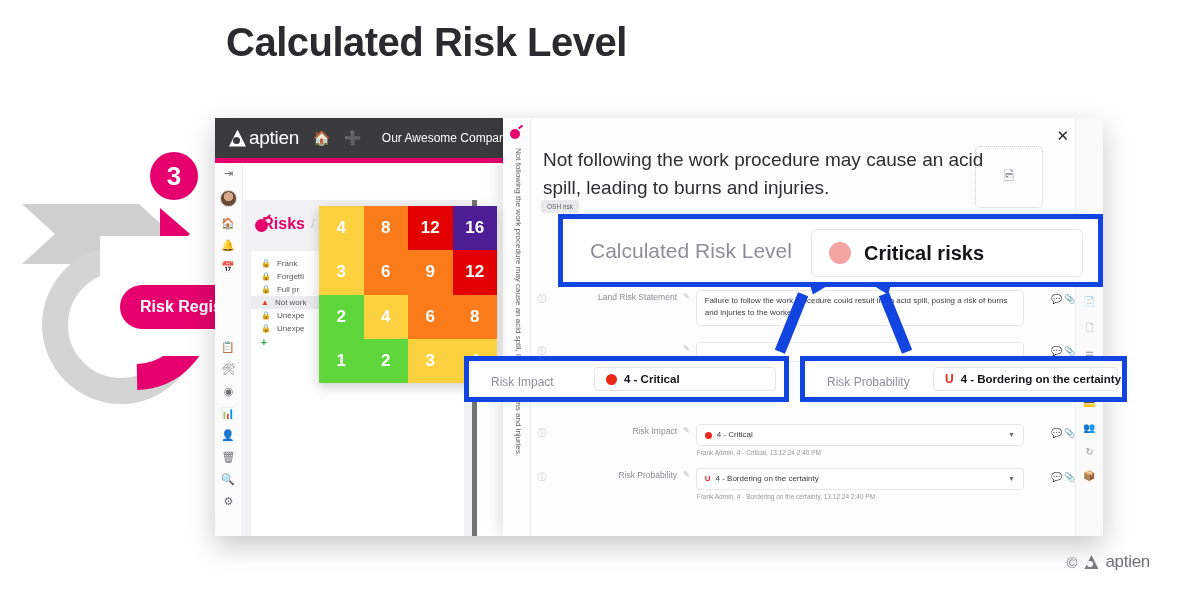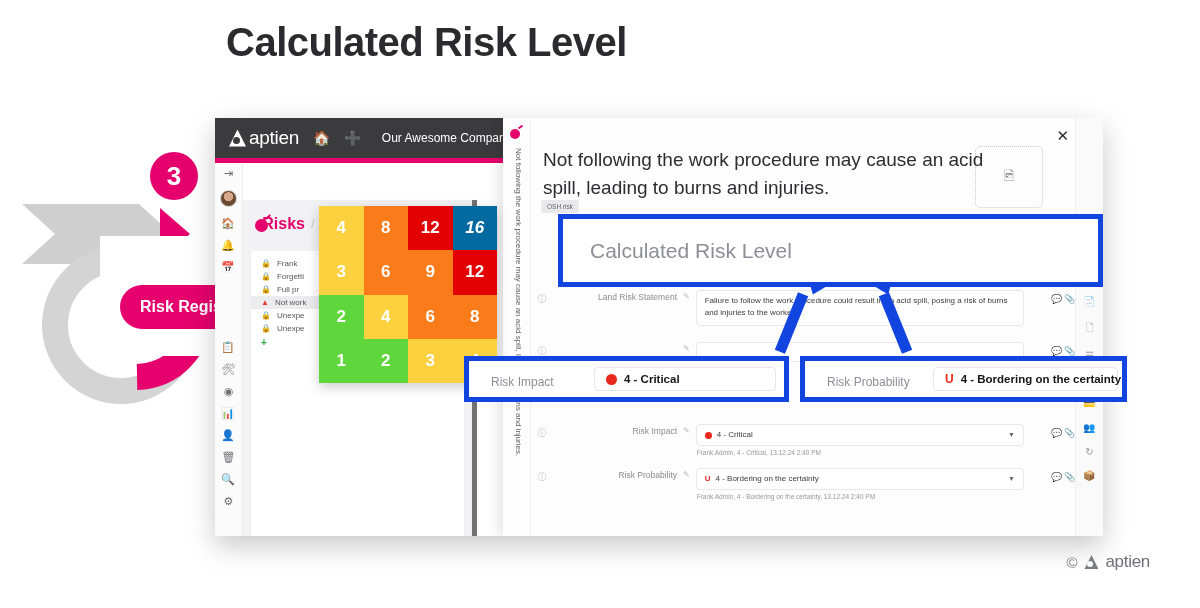--- a/index.html
+++ b/index.html
@@ -446,21 +446,21 @@
         <span class="ri">📦</span>
       </div>
 
     </div>
   </div>
 
   <div class="matrix" id="matrix">
       <div class="mcell" style="background: rgb(251, 209, 63);">4</div>
       <div class="mcell" style="background: rgb(250, 123, 26);">8</div>
       <div class="mcell" style="background: rgb(227, 0, 0);">12</div>
-      <div class="mcell" style="background: #0369a1; font-style: italic;">16</div>
+      <div class="mcell" style="background: #4c1d95;">16</div>
       <div class="mcell" style="background: rgb(251, 209, 63);">3</div>
       <div class="mcell" style="background: rgb(250, 123, 26);">6</div>
       <div class="mcell" style="background: rgb(250, 123, 26);">9</div>
       <div class="mcell" style="background: rgb(227, 0, 0);">12</div>
       <div class="mcell" style="background: rgb(94, 214, 60);">2</div>
       <div class="mcell" style="background: rgb(251, 209, 63);">4</div>
       <div class="mcell" style="background: rgb(250, 123, 26);">6</div>
       <div class="mcell" style="background: rgb(250, 123, 26);">8</div>
       <div class="mcell" style="background: rgb(94, 214, 60);">1</div>
       <div class="mcell" style="background: rgb(94, 214, 60);">2</div>
@@ -469,20 +469,24 @@
     </div>
 
   <div class="arrow" style="left:786px; top:292px; width:11px; height:62px; transform:rotate(22deg);"></div>
   <div class="arrow-head" style="left:803px; top:278px; transform:rotate(202deg);"></div>
 
   <div class="arrow" style="left:890px; top:292px; width:11px; height:62px; transform:rotate(-22deg);"></div>
   <div class="arrow-head" style="left:872px; top:278px; transform:rotate(158deg);"></div>
 
   <div class="callout co-main">
     <div class="co-label">Calculated Risk Level</div>
+    <div class="co-field">
+      <span class="blob"></span>
+      <span class="co-value">Critical risks</span>
+    </div>
   </div>
 
   <div class="callout co-sm co-impact">
     <div class="co-label">Risk Impact</div>
     <div class="co-field">
       <span class="dot-red"></span>
       <span>4 - Critical</span>
     </div>
   </div>
 

